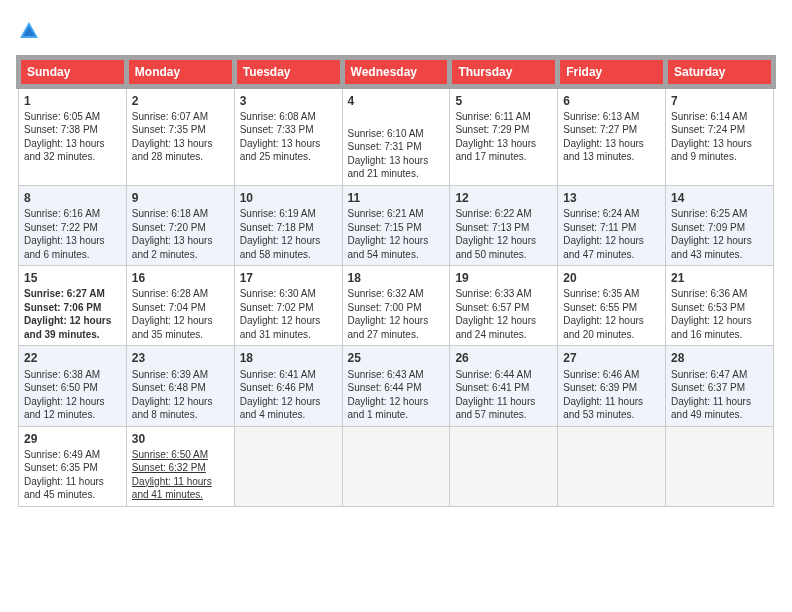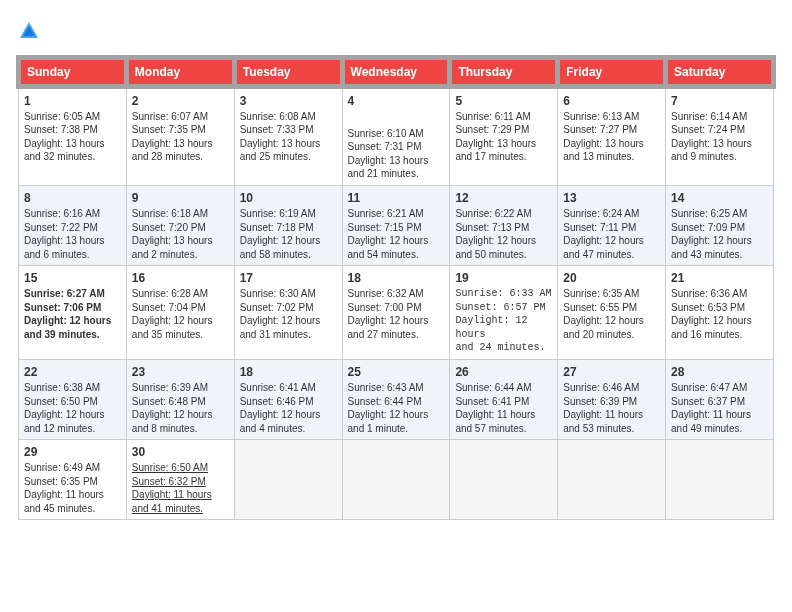--- a/index.html
+++ b/index.html
@@ -254,21 +254,21 @@
           </td>
           <td>
             <span class="day-num">18</span>
             <div class="day-info" style="white-space: pre-line;">Sunrise: 6:32 AM
 Sunset: 7:00 PM
 Daylight: 12 hours
 and 27 minutes.</div>
           </td>
           <td>
             <span class="day-num">19</span>
-            <div class="day-info" style="white-space: pre-line; font-family: Liberation Mono, monospace;">Sunrise: 6:33 AM
+            <div class="day-info" style="white-space: pre-line;">Sunrise: 6:33 AM
 Sunset: 6:57 PM
 Daylight: 12 hours
 and 24 minutes.</div>
           </td>
           <td>
             <span class="day-num">20</span>
             <div class="day-info" style="white-space: pre-line;">Sunrise: 6:35 AM
 Sunset: 6:55 PM
 Daylight: 12 hours
 and 20 minutes.</div>

